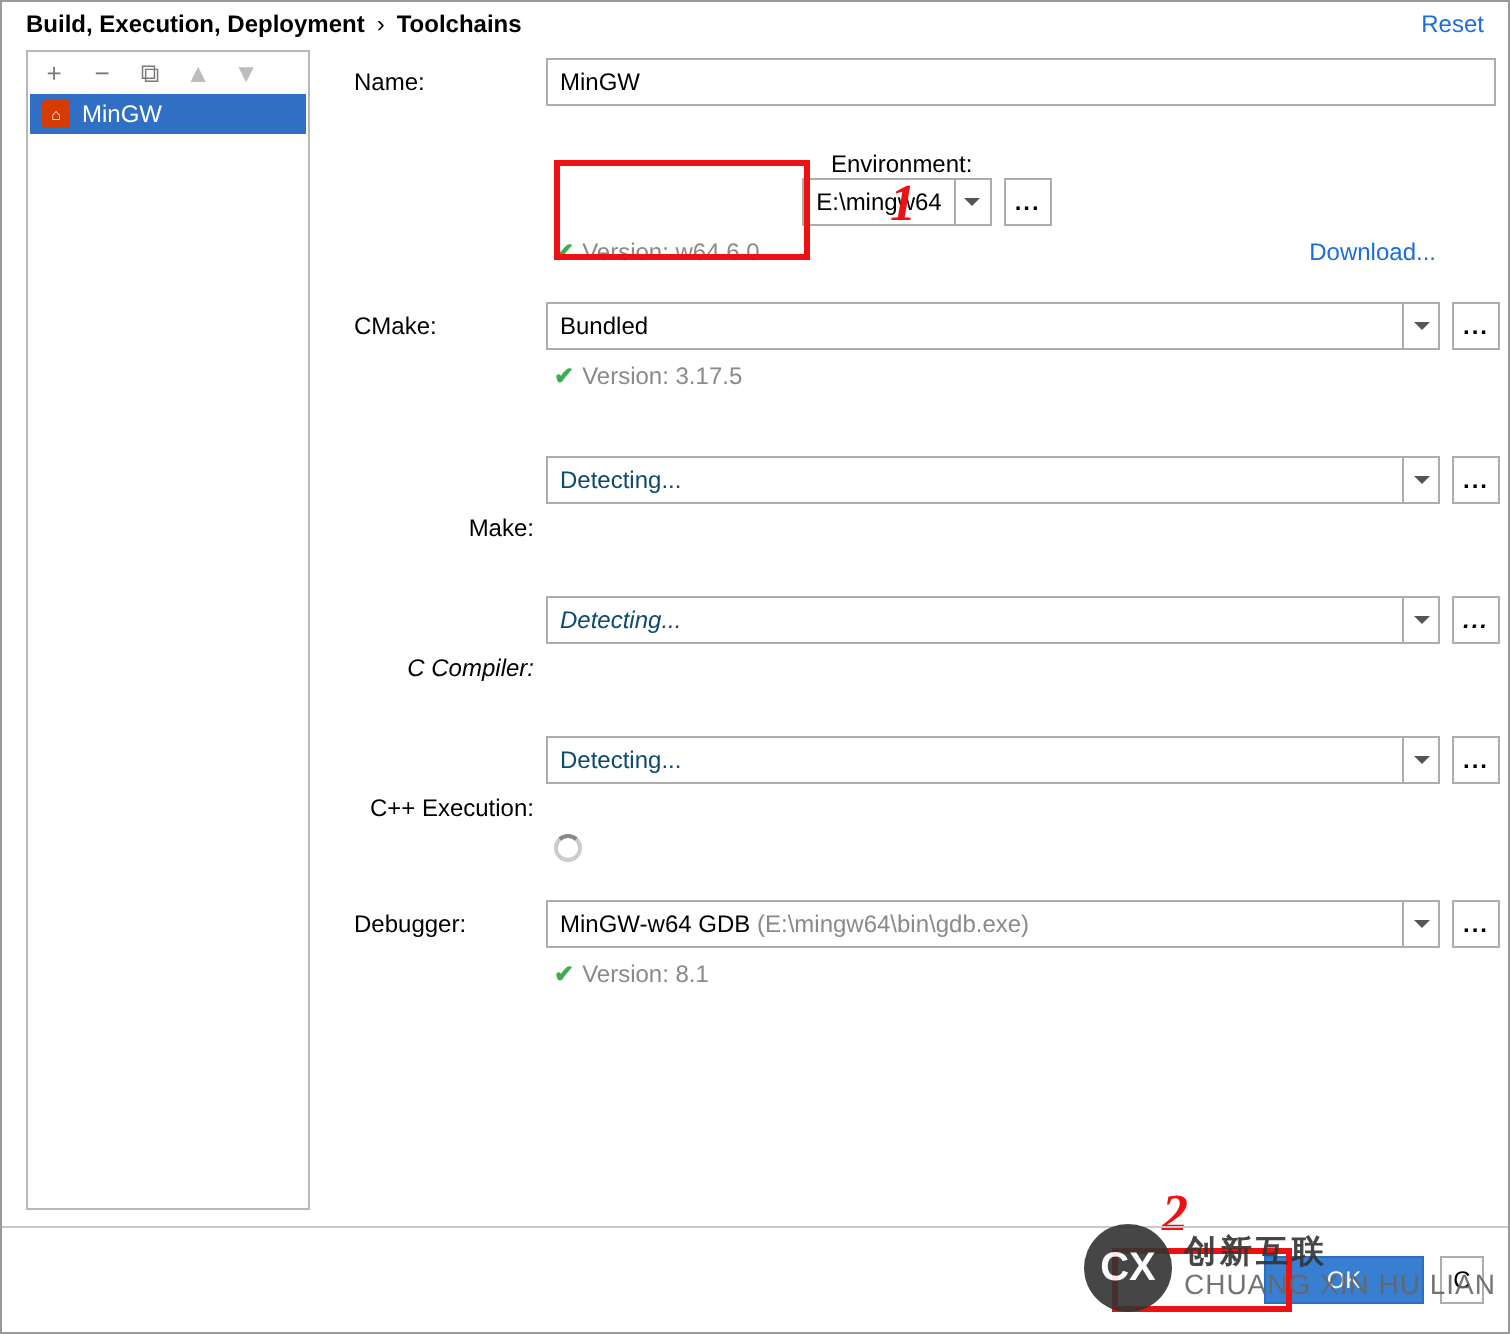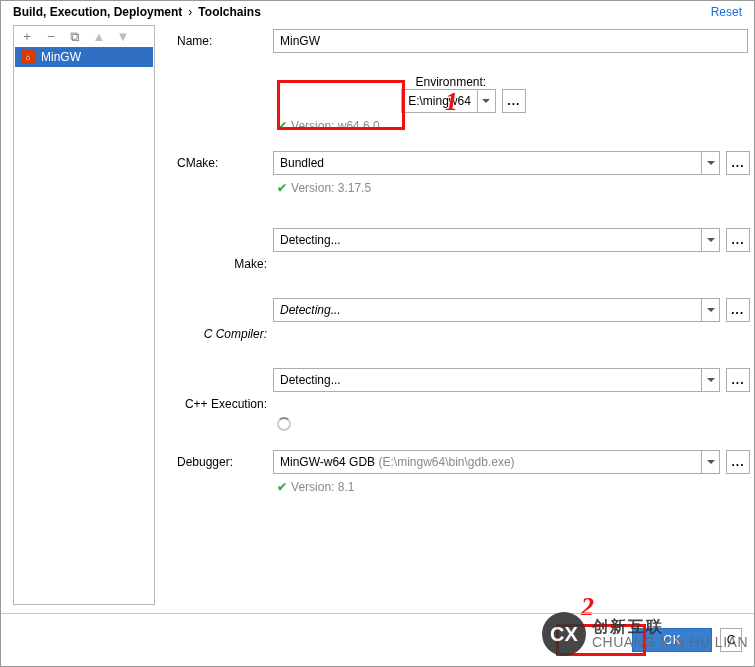--- a/index.html
+++ b/index.html
@@ -25,21 +25,21 @@
   .row { display: flex; align-items: center; margin-bottom: 6px; }
   .row.gap-top { margin-top: 22px; flex-direction: column; }
   .lbl { width: 96px; text-align: left; color: #000; }
   .lbl.right { text-align: right; padding-right: 6px; margin-top: 48px; }
   .field-wrap { flex: 1; position: relative; display: flex; align-items: center; gap: 6px; }
 
   input.text-field { flex: 1; height: 24px; padding: 2px 6px; border: 1px solid #adadad; background: #fff; outline: none; }
   .combo { flex: 1; height: 24px; display: flex; align-items: center; border: 1px solid #adadad; background: #fff; position: relative; }
   .combo-text { flex: 1; padding: 2px 6px; white-space: nowrap; overflow: hidden; text-overflow: ellipsis; }
   .combo-text .hint { color: #8a8a8a; }
-  .combo-placeholder { color: #000000; }
+  .combo-placeholder { color: #0c4a6e; }
   .combo-drop { width: 18px; height: 22px; border-left: 1px solid #adadad; display: flex; align-items: center; justify-content: center; cursor: pointer; }
   .combo-drop .tri { border-left: 4px solid transparent; border-right: 4px solid transparent; border-top: 4px solid #555; }
 
   .ell-btn { width: 24px; height: 24px; border: 1px solid #adadad; background: #fff; display: flex; align-items: center; justify-content: center; cursor: pointer; font-weight: bold; letter-spacing: 1px; color: #000; }
 
   .status-line { display: flex; align-items: center; margin: 4px 0 14px 0; padding-left: 100px; }
   .status-line.first { padding-left: 0; }
   .check { color: #3bae4f; margin-right: 4px; font-weight: bold; }
   .status-text { color: #8a8a8a; }
   .status-right { flex: 1; text-align: right; color: #1a6ddc; cursor: pointer; padding-right: 32px; }
@@ -109,20 +109,21 @@
           <span class="combo-drop">
               <span class="tri"></span>
             </span>
         </div>
         <div class="ell-btn">...</div>
       </div>
     </div>
     <div class="status-line first" style="padding-left:100px; margin-bottom:18px;">
       <span class="check">✔</span>
       <span class="status-text">Version: w64 6.0</span>
+      <span class="status-right">Download...</span>
     </div>
 
     <div class="row">
       <span class="lbl">CMake:</span>
       <div class="field-wrap">
         <div class="combo">
           <span class="combo-text">Bundled</span>
           <span class="combo-drop">
               <span class="tri"></span>
             </span>

